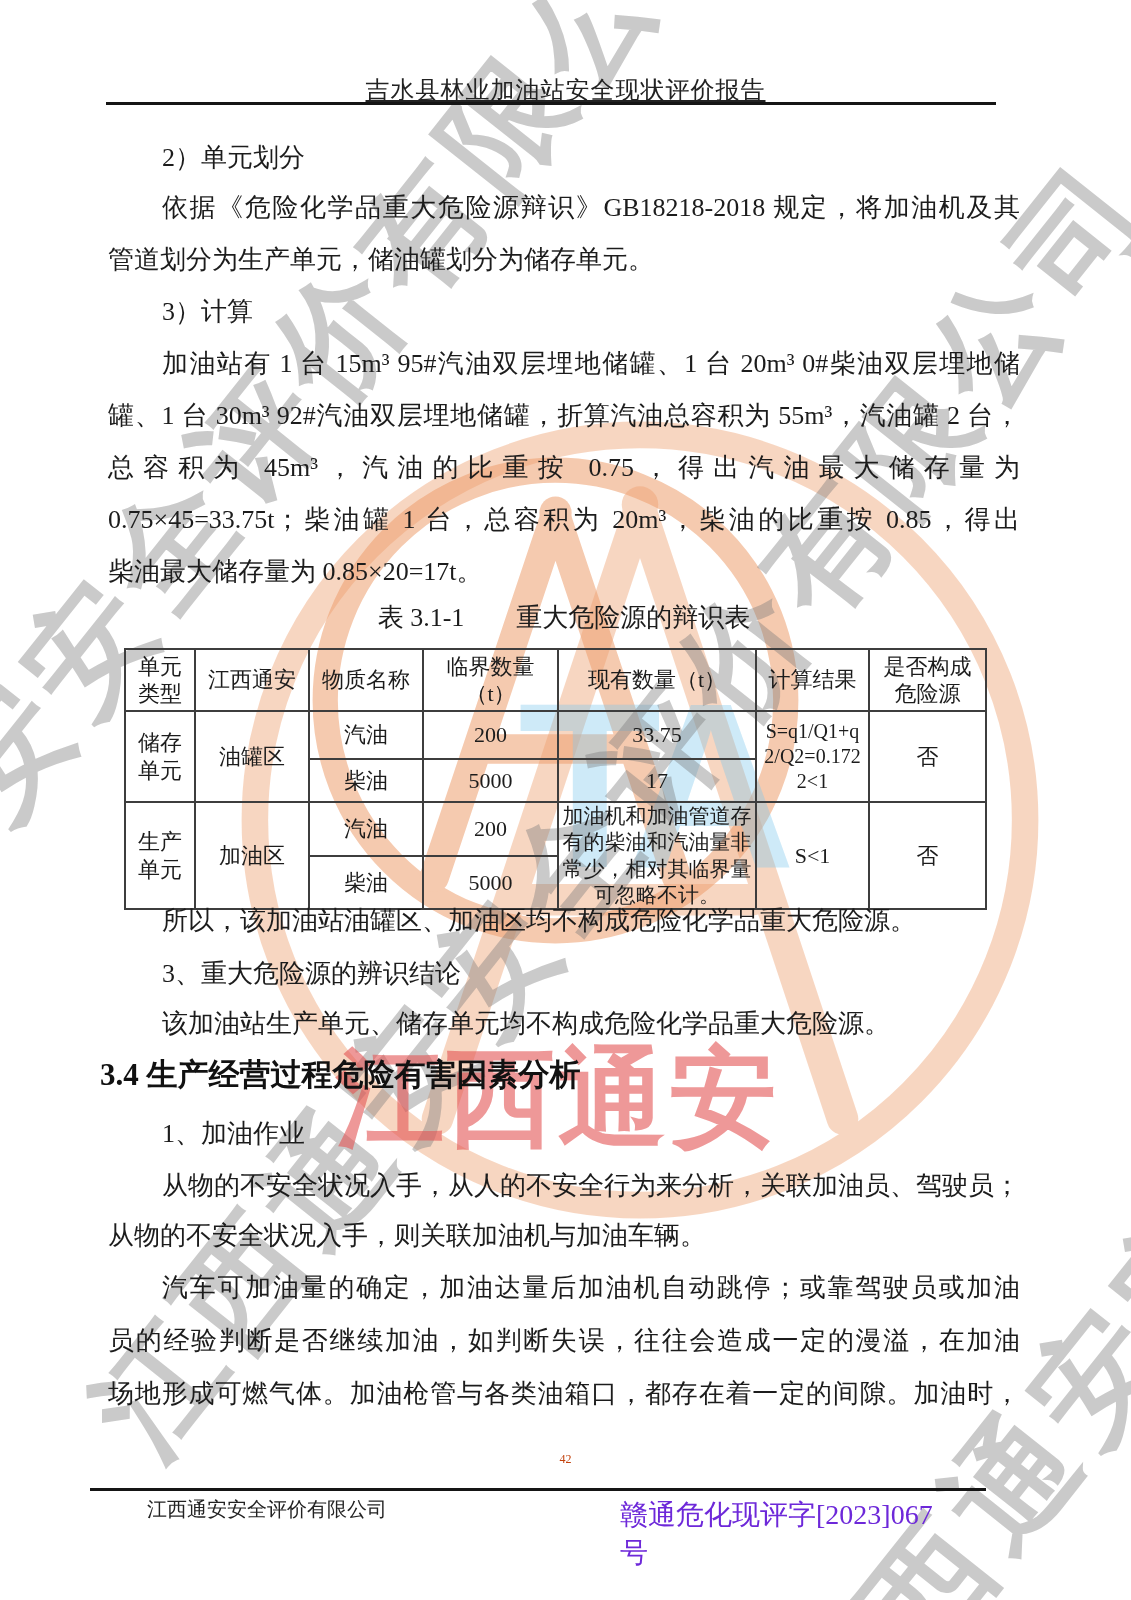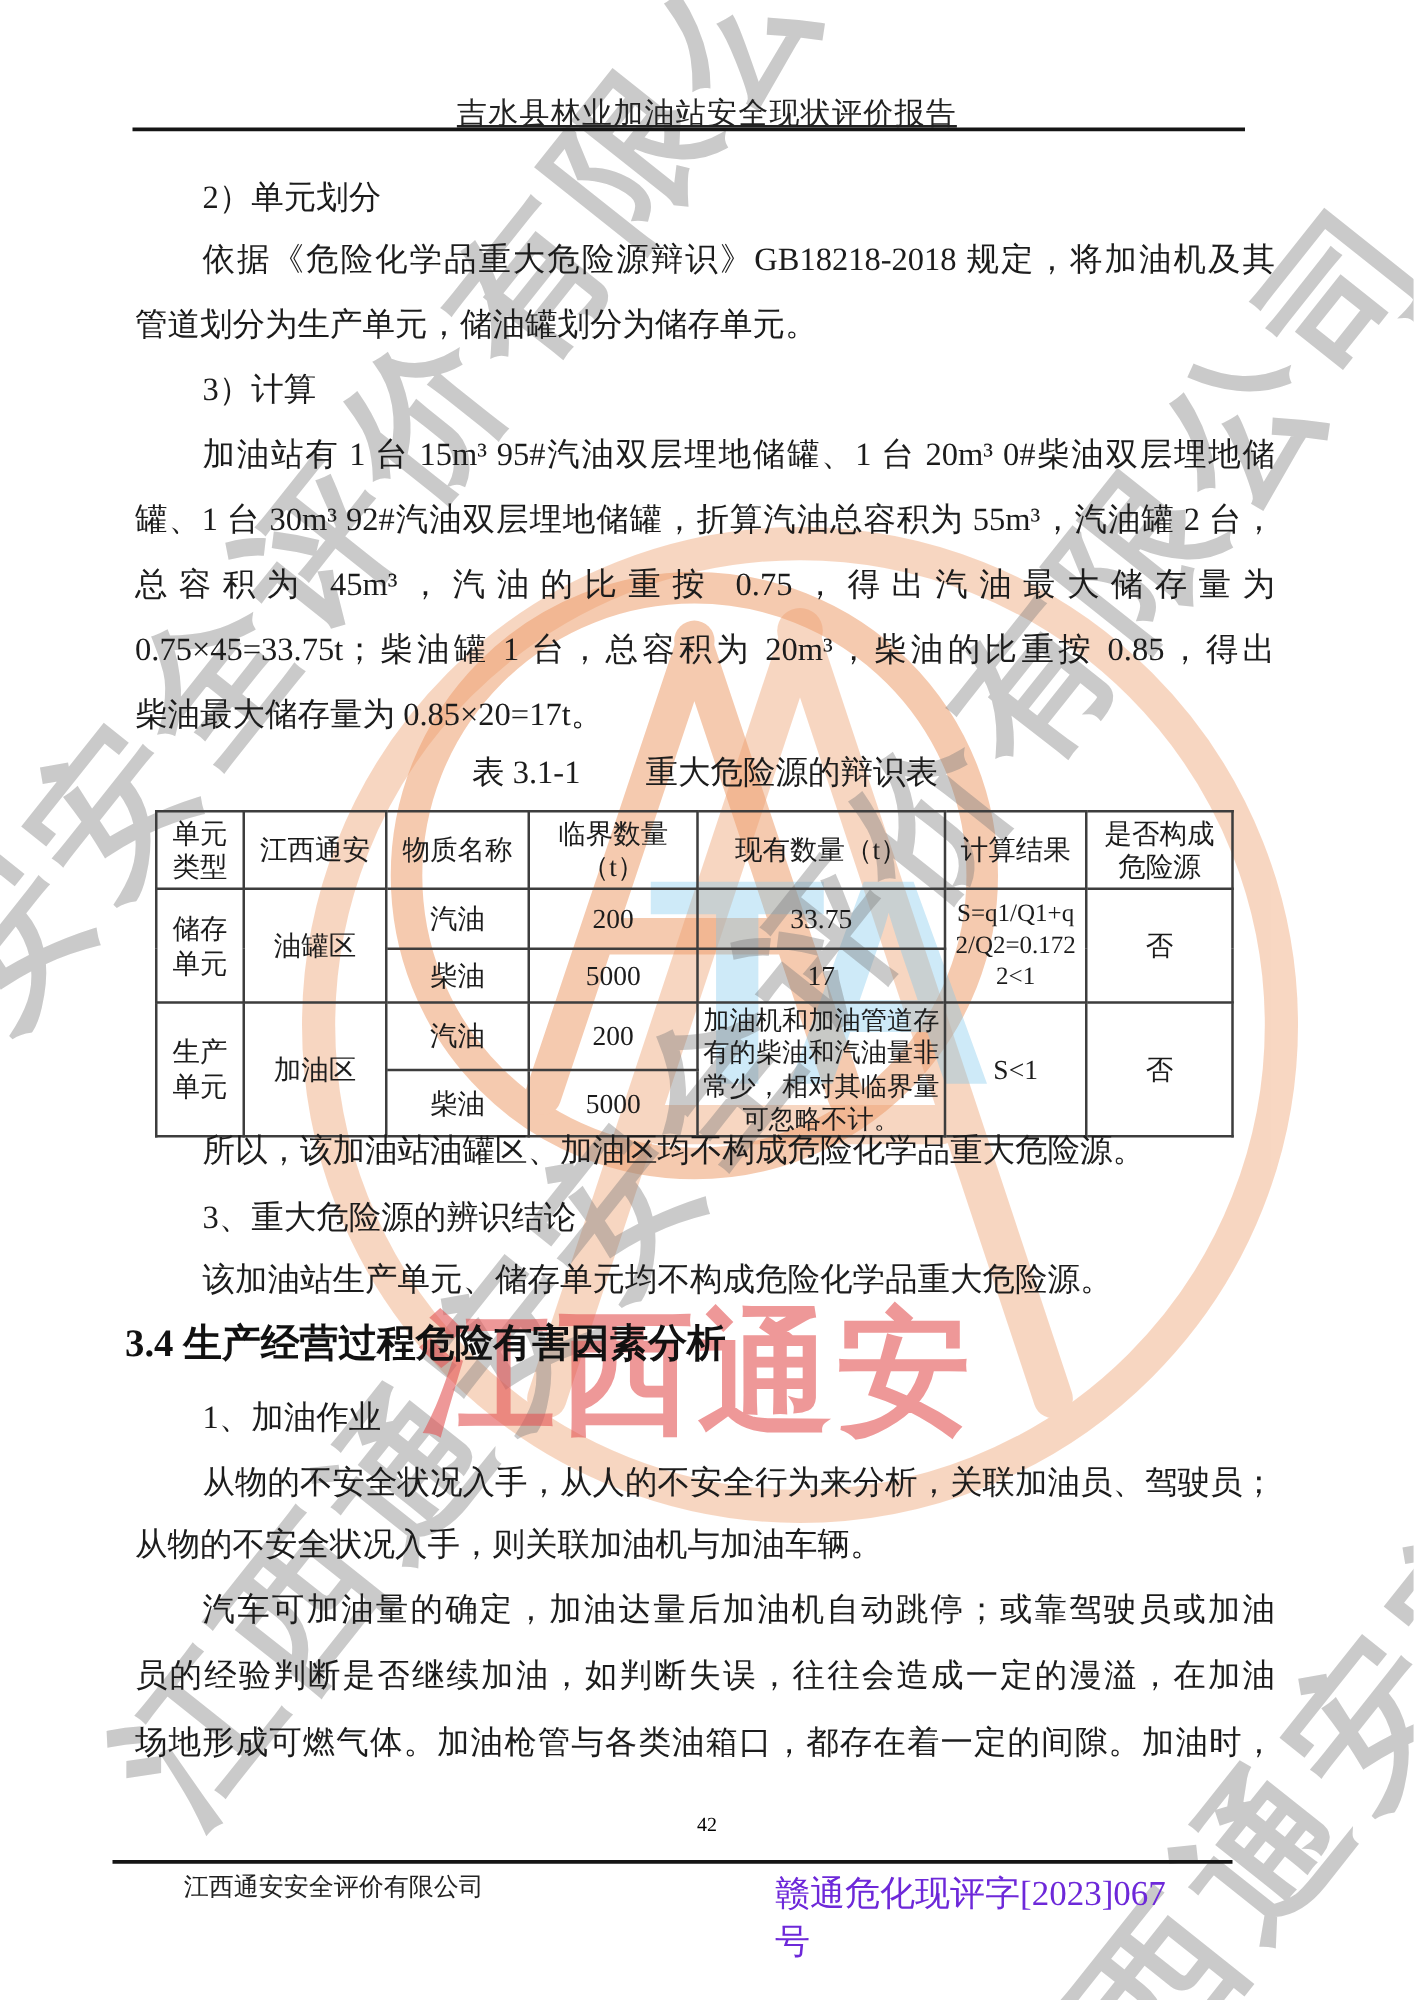--- a/index.html
+++ b/index.html
@@ -53,21 +53,21 @@
   .line.j{text-align:justify;text-align-last:justify;}
   .line.indent{text-indent:54px;}
   .line.center{text-align:center;text-indent:0;}
   .sec-heading{
     position:absolute;left:100px;width:920px;
     font-size:31px;font-weight:bold;color:#111;
     font-family:"Liberation Serif","DejaVu Serif",serif;
   }
   .page-num{
     position:absolute;top:1452px;left:0;width:100%;
-    text-align:center;font-size:16px;color:#000000;
+    text-align:center;font-size:12px;color:#c2410c;
   }
   .footer-company{position:absolute;top:1496px;left:147px;font-size:20px;color:#222;}
   .footer-docnum{position:absolute;top:1496px;left:620px;width:322px;text-align:left;font-size:28px;color:#6d28d9;}
   
   .idtable{
     position:absolute;left:124px;top:648px;
     border-collapse:collapse;table-layout:fixed;width:861px;
     font-size:22px;color:#1c1c1c;background:transparent;
   }
   .idtable th,.idtable td{

